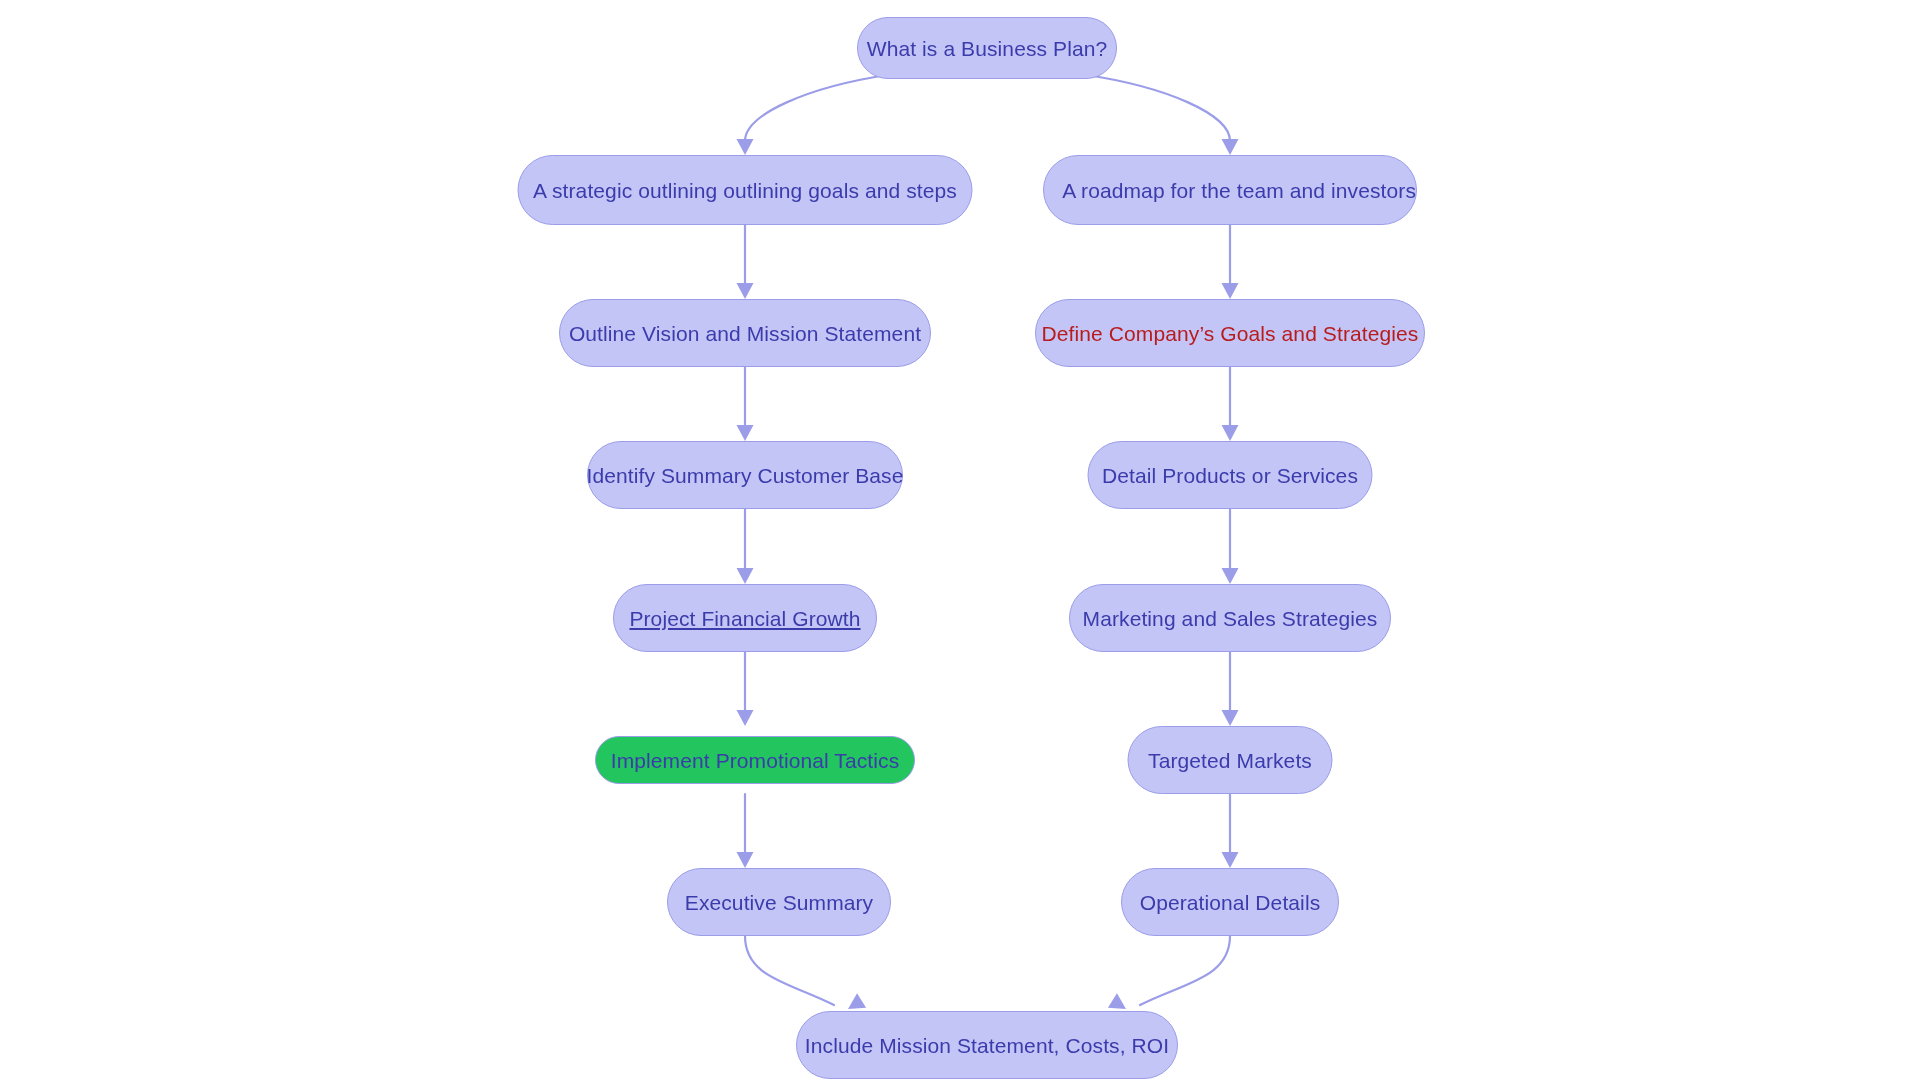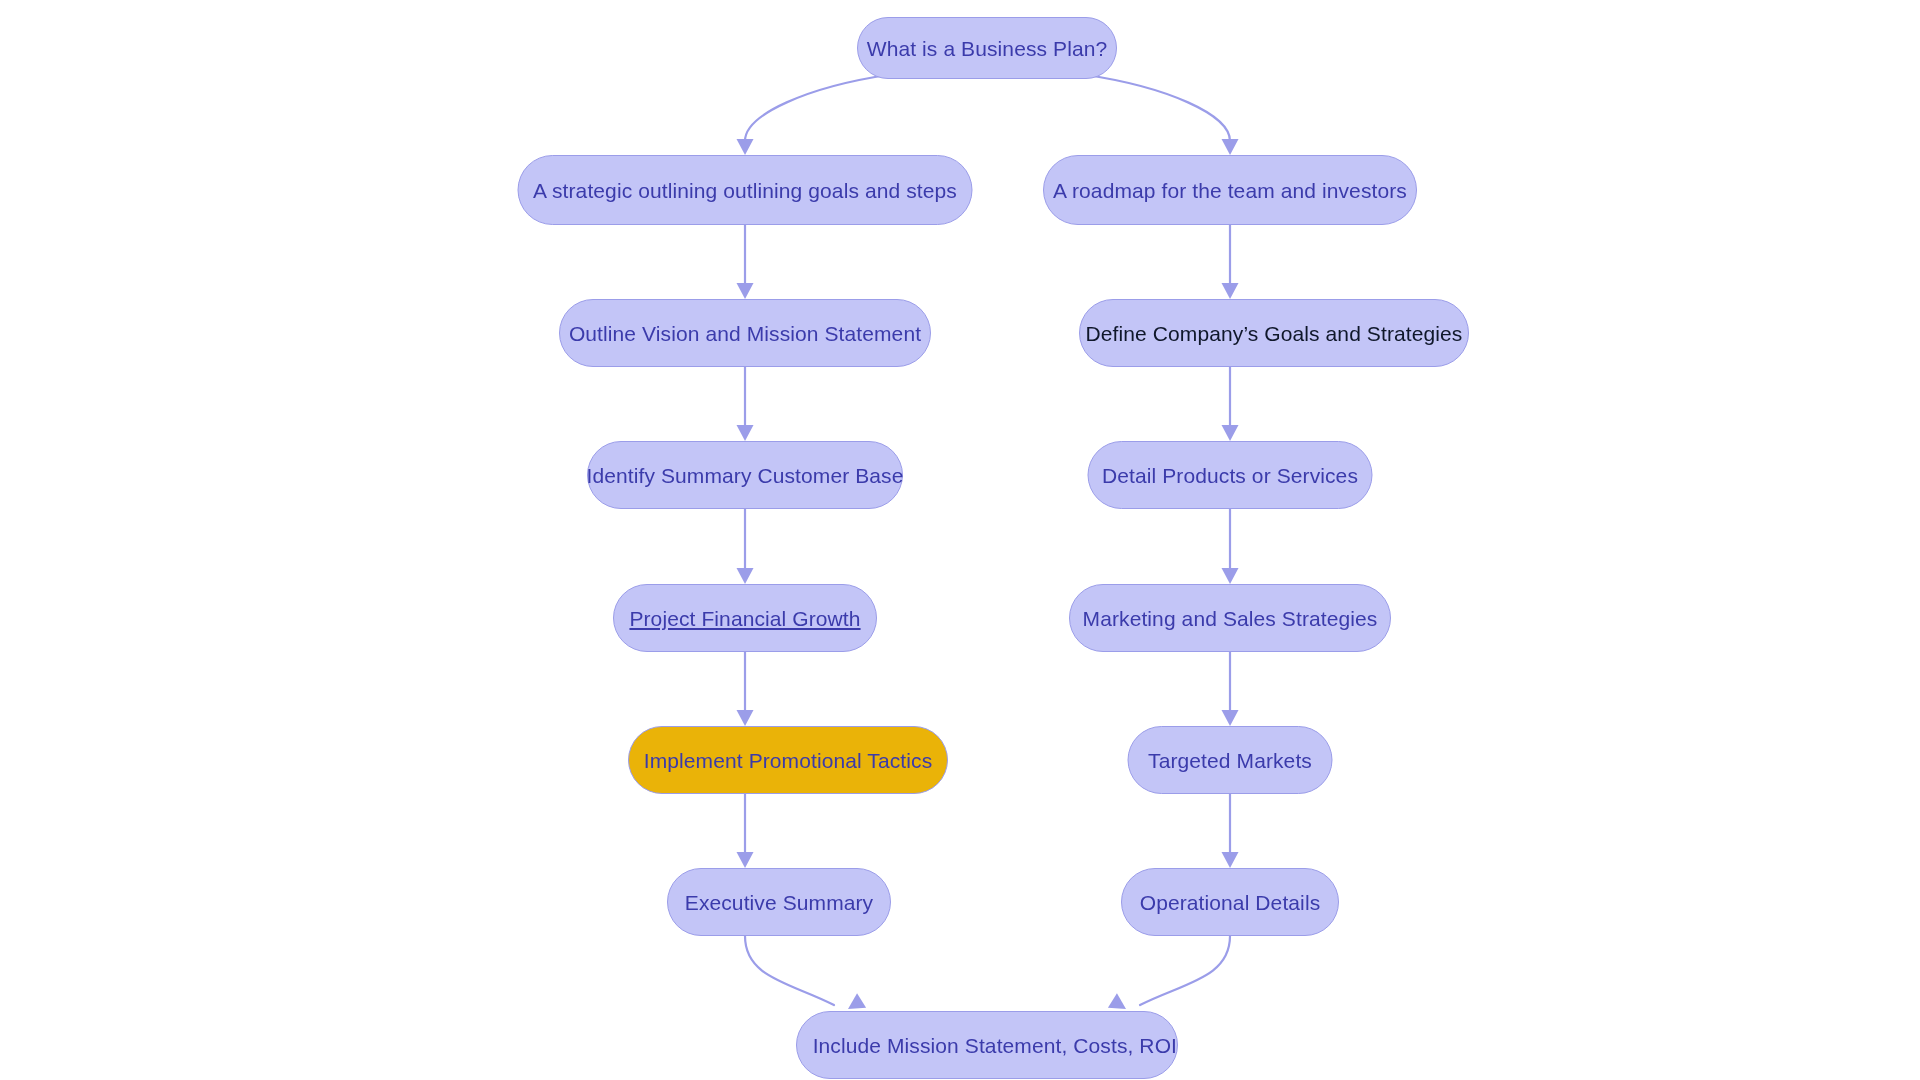--- a/index.html
+++ b/index.html
@@ -83,50 +83,50 @@
       <path d="M 1230 936 C 1230 978, 1183.2 983, 1140 1005" fill="none" stroke="#9b9de9" stroke-width="2.2" stroke-linecap="round"></path>
       <polygon points="-8.5,-16 8.5,-16 0,0" fill="#9b9de9" transform="translate(1126,1009) rotate(-58)"></polygon>
     </svg>
   <div id="nodes">
       <div class="node" style="left: 987px; top: 48px; width: 260px; height: 62px; background: rgb(195, 197, 247); border-color: rgb(155, 157, 233); color: rgb(59, 59, 171); text-align: center;">
         <span class="node-label">What is a Business Plan?</span>
       </div>
       <div class="node" style="left: 745px; top: 190px; width: 455px; height: 70px; background: rgb(195, 197, 247); border-color: rgb(155, 157, 233); color: rgb(59, 59, 171);">
         <span class="node-label">A strategic outlining outlining goals and steps</span>
       </div>
-      <div class="node" style="left: 1230px; top: 190px; width: 374px; height: 70px; background: rgb(195, 197, 247); border-color: rgb(155, 157, 233); color: rgb(59, 59, 171);">
+      <div class="node" style="left: 1230px; top: 190px; width: 374px; height: 70px; background: rgb(195, 197, 247); border-color: rgb(155, 157, 233); color: rgb(59, 59, 171); justify-content: flex-end;">
         <span class="node-label">A roadmap for the team and investors</span>
       </div>
       <div class="node" style="left: 745px; top: 333px; width: 372px; height: 68px; background: rgb(195, 197, 247); border-color: rgb(155, 157, 233); color: rgb(59, 59, 171);">
         <span class="node-label">Outline Vision and Mission Statement</span>
       </div>
-      <div class="node" style="left: 1230px; top: 333px; width: 390px; height: 68px; background: rgb(195, 197, 247); border-color: rgb(155, 157, 233); color: #0f172a; margin-left: 44px;">
+      <div class="node" style="left: 1230px; top: 333px; width: 390px; height: 68px; background: rgb(195, 197, 247); border-color: rgb(155, 157, 233); color: #b91c1c;">
         <span class="node-label">Define Company’s Goals and Strategies</span>
       </div>
       <div class="node" style="left: 745px; top: 475px; width: 316px; height: 68px; background: rgb(195, 197, 247); border-color: rgb(155, 157, 233); color: rgb(59, 59, 171);">
         <span class="node-label">Identify Summary Customer Base</span>
       </div>
       <div class="node" style="left: 1230px; top: 475px; width: 285px; height: 68px; background: rgb(195, 197, 247); border-color: rgb(155, 157, 233); color: rgb(59, 59, 171);">
         <span class="node-label">Detail Products or Services</span>
       </div>
       <div class="node" style="left: 745px; top: 618px; width: 264px; height: 68px; background: rgb(195, 197, 247); border-color: rgb(155, 157, 233); color: rgb(59, 59, 171); text-decoration: underline;">
         <span class="node-label">Project Financial Growth</span>
       </div>
       <div class="node" style="left: 1230px; top: 618px; width: 322px; height: 68px; background: rgb(195, 197, 247); border-color: rgb(155, 157, 233); color: rgb(59, 59, 171);">
         <span class="node-label">Marketing and Sales Strategies</span>
       </div>
-      <div class="node" style="left: 788px; top: 760px; width: 320px; height: 68px; background: #eab308; border-color: rgb(155, 157, 233); color: rgb(59, 59, 171);">
+      <div class="node" style="left: 755px; top: 760px; width: 320px; height: 48px; background: #22c55e; border-color: rgb(155, 157, 233); color: rgb(59, 59, 171);">
         <span class="node-label">Implement Promotional Tactics</span>
       </div>
       <div class="node" style="left: 1230px; top: 760px; width: 205px; height: 68px; background: rgb(195, 197, 247); border-color: rgb(155, 157, 233); color: rgb(59, 59, 171);">
         <span class="node-label">Targeted Markets</span>
       </div>
       <div class="node" style="left: 779px; top: 902px; width: 224px; height: 68px; background: rgb(195, 197, 247); border-color: rgb(155, 157, 233); color: rgb(59, 59, 171);">
         <span class="node-label">Executive Summary</span>
       </div>
       <div class="node" style="left: 1230px; top: 902px; width: 218px; height: 68px; background: rgb(195, 197, 247); border-color: rgb(155, 157, 233); color: rgb(59, 59, 171);">
         <span class="node-label">Operational Details</span>
       </div>
-      <div class="node" style="left: 987px; top: 1045px; width: 382px; height: 68px; background: rgb(195, 197, 247); border-color: rgb(155, 157, 233); color: rgb(59, 59, 171); justify-content: flex-end;">
+      <div class="node" style="left: 987px; top: 1045px; width: 382px; height: 68px; background: rgb(195, 197, 247); border-color: rgb(155, 157, 233); color: rgb(59, 59, 171);">
         <span class="node-label">Include Mission Statement, Costs, ROI</span>
       </div>
     </div>
 </div>
 
 </body></html>

